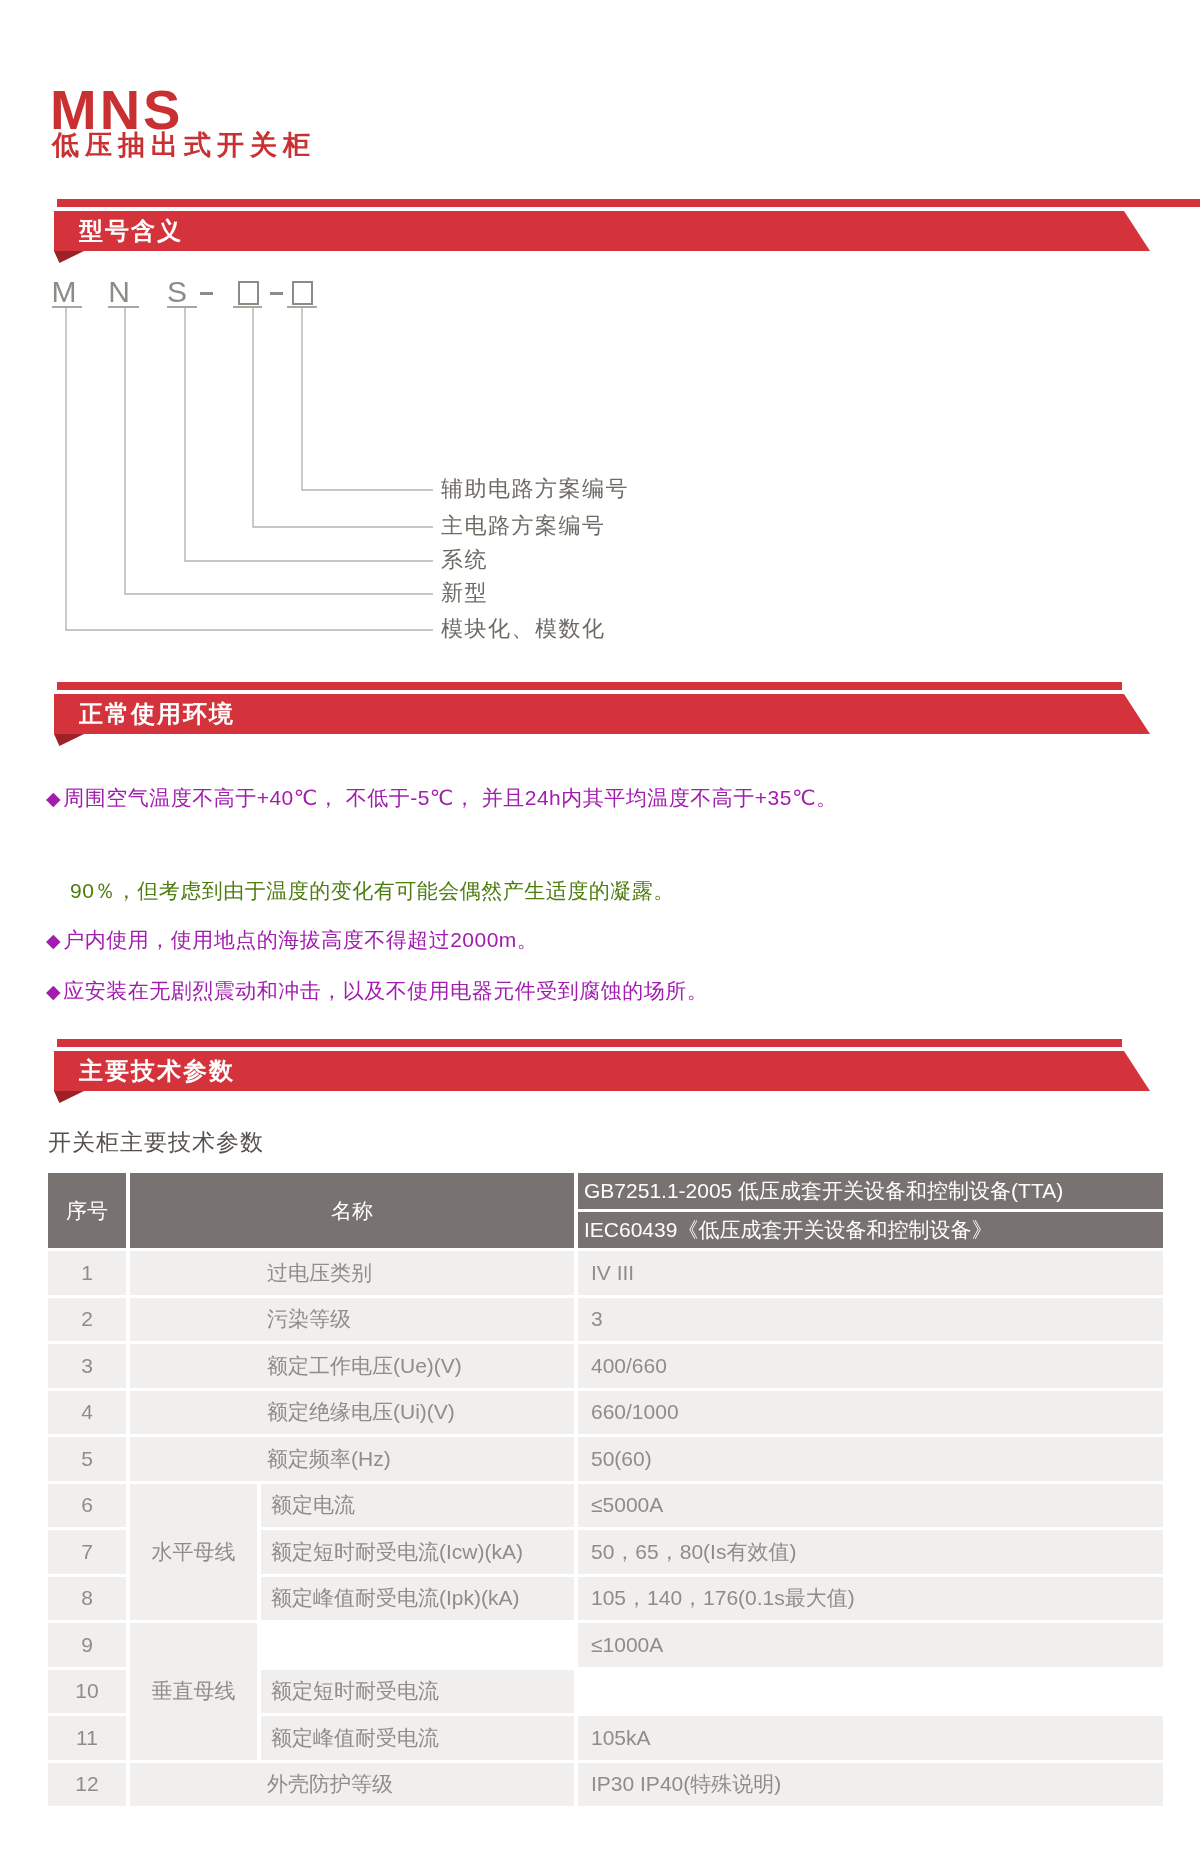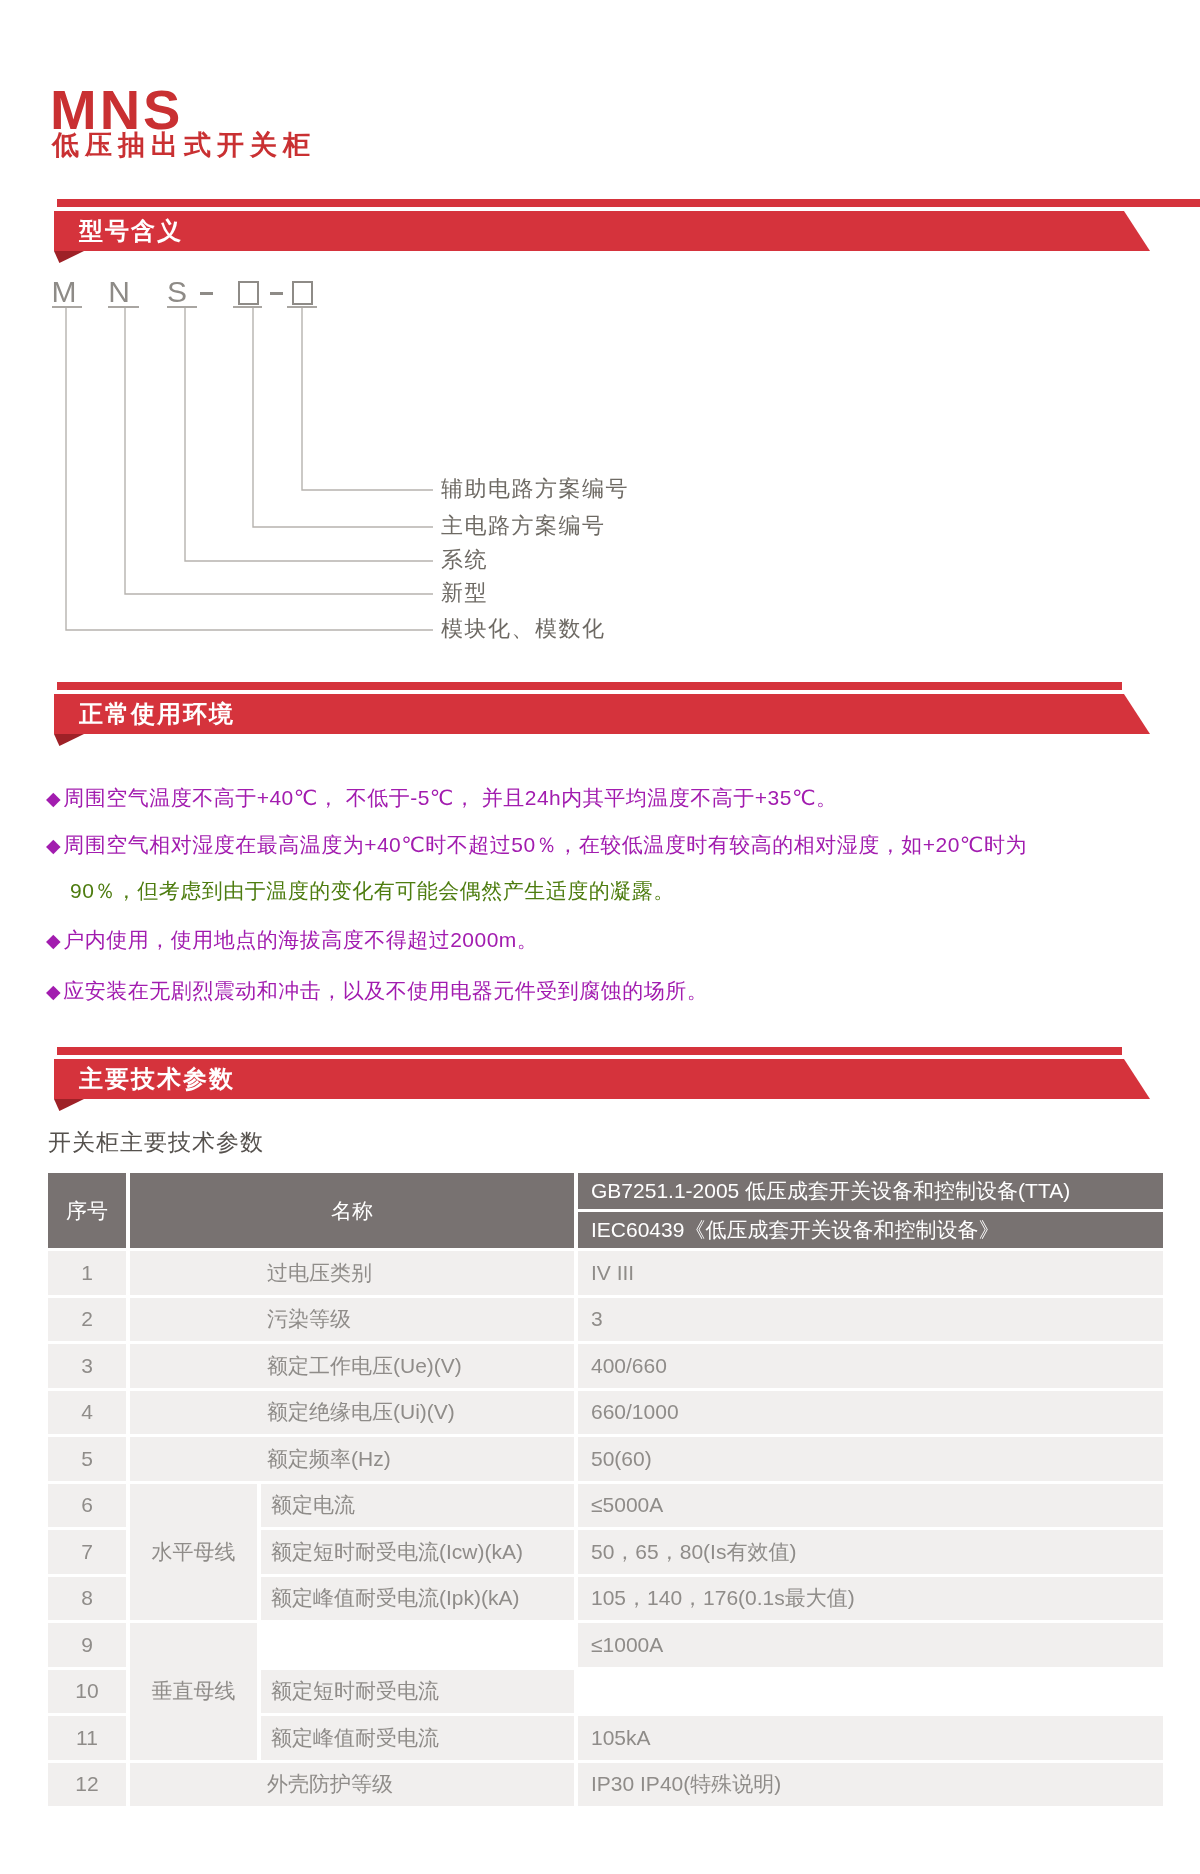--- a/index.html
+++ b/index.html
@@ -16,21 +16,21 @@
   .banner{position:absolute;left:0;width:1127px;height:64px;}
   .b-strip{position:absolute;left:57px;top:0;height:8px;background:#d5333c;}
   .b-body{position:absolute;left:54px;top:12px;height:40px;width:1096px;background:#d5333c;
           clip-path:polygon(0 0, calc(100% - 26px) 0, 100% 100%, 0 100%);}
   .b-text{display:block;line-height:40px;padding-left:25px;font-size:24px;font-weight:700;
           color:#ffffff;letter-spacing:2px;}
   .b-fold{position:absolute;left:54px;top:52px;width:30px;height:12px;background:#9e2127;
           clip-path:polygon(0 0,100% 0,18% 100%);}
   .banner-model{top:199px;}
   .banner-env{top:682px;}
-  .banner-param{top:1039px;margin-top:8px;}
+  .banner-param{top:1039px;}
   .banner-model .b-strip{width:1143px;}
   .banner-env .b-strip,.banner-param .b-strip{width:1065px;}
 
   
   .f-ch{position:absolute;transform:translateX(-50%);top:277px;font-size:30px;
         color:#8e8b87;line-height:1;}
   .f-dash{position:absolute;top:292px;width:13px;height:3px;background:#8e8b87;}
   .f-box{position:absolute;top:281px;width:17px;height:20px;border:2px solid #8e8b87;background:#fff;}
   .f-ul{position:absolute;top:306px;height:2px;background:#a9a6a2;}
   .d-svg{position:absolute;left:0;top:270px;}
@@ -43,21 +43,21 @@
 
   
   .tbl-intro{position:absolute;left:48px;top:1127px;font-size:23px;color:#55514d;letter-spacing:1px;}
   .ptable{position:absolute;left:48px;top:1173px;display:grid;
           grid-template-columns:78px 127px 313px 585px;
           grid-template-rows:36px 36px repeat(12,43.5px);
           gap:3px 4px;}
   .cell{background:#f1efee;color:#8f8c89;font-size:21px;display:flex;align-items:center;}
   .hdr{background:#787271;color:#ffffff;}
   .ctr{justify-content:center;}
-  .h-std{padding-left:13px;font-size:21px;}
+  .h-std{padding-left:6px;font-size:21px;}
   .name-full{padding-left:137px;}
   .name-sub{padding-left:10px;}
   .val{padding-left:13px;}
 </style>
 </head>
 <body>
 
 <div class="page">
 
   <div class="logo">MNS</div>
@@ -105,23 +105,20 @@
   <div class="banner banner-env">
     <div class="b-strip"></div>
     <div class="b-body">
       <span class="b-text">正常使用环境</span>
     </div>
     <div class="b-fold"></div>
   </div>
 
   <div class="bullet" style="top:785px">
     <span class="dia">◆</span><span>周围空气温度不高于+40℃， 不低于-5℃， 并且24h内其平均温度不高于+35℃。</span>
-  </div>
-  <div class="bullet" style="top:832px">
-    <span class="dia">◆</span><span>周围空气相对湿度在最高温度为+40℃时不超过50％，在较低温度时有较高的相对湿度，如+20℃时为</span>
   </div>
   <div class="bullet-cont" style="top:877px">90％，但考虑到由于温度的变化有可能会偶然产生适度的凝露。</div>
   <div class="bullet" style="top:927px">
     <span class="dia">◆</span><span>户内使用，使用地点的海拔高度不得超过2000m。</span>
   </div>
   <div class="bullet" style="top:978px">
     <span class="dia">◆</span><span>应安装在无剧烈震动和冲击，以及不使用电器元件受到腐蚀的场所。</span>
   </div>
 
   <div class="banner banner-param">

